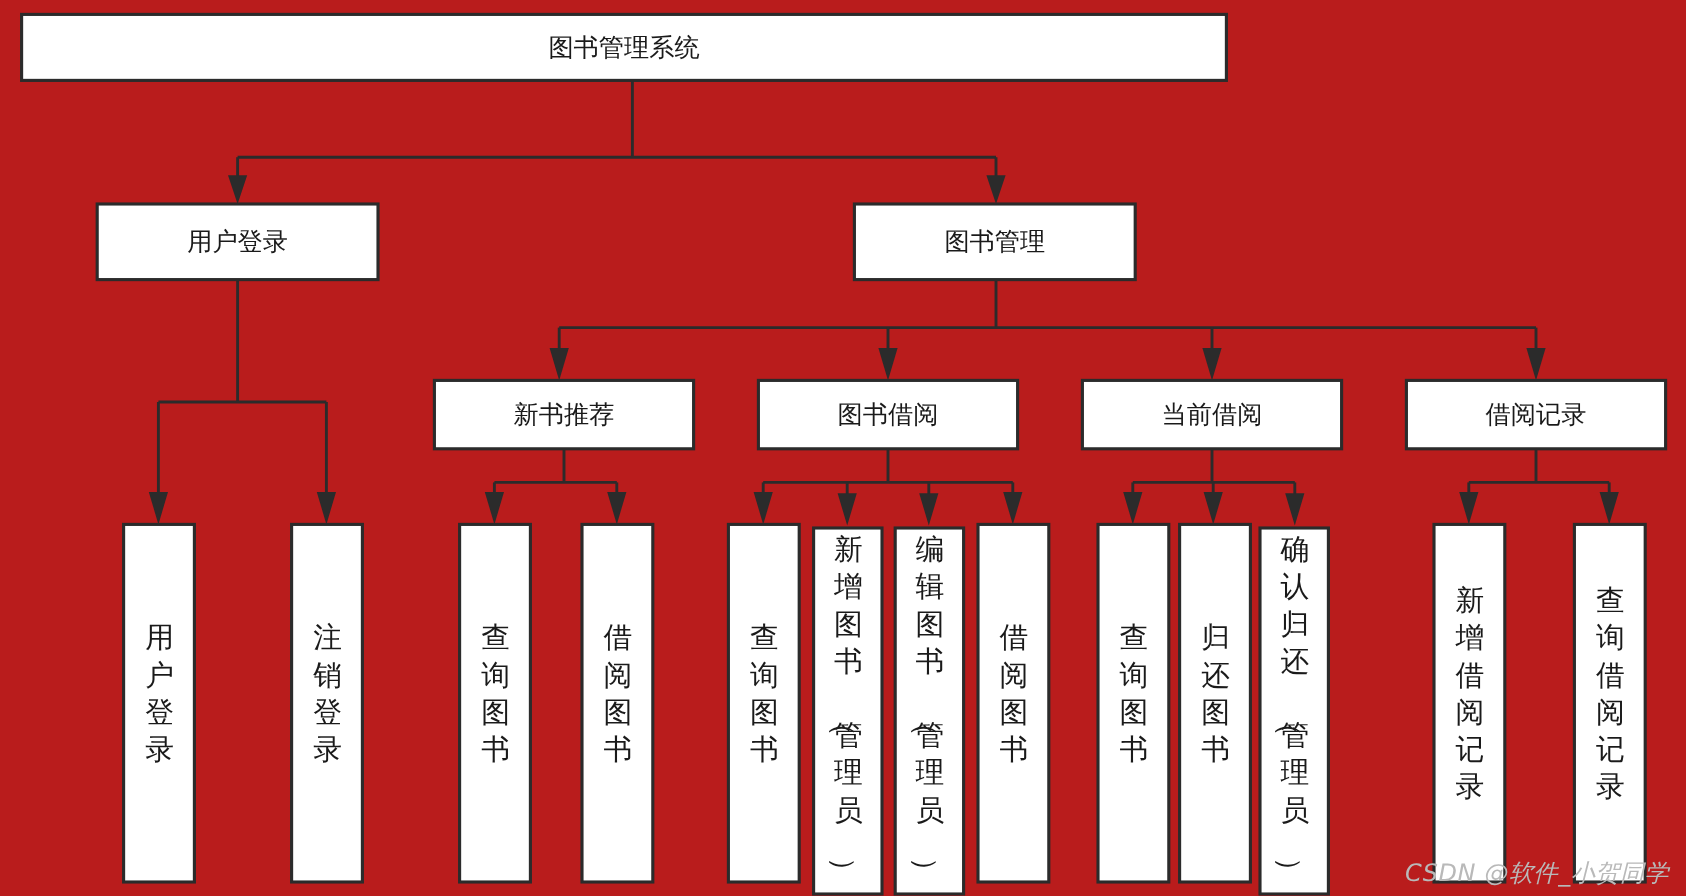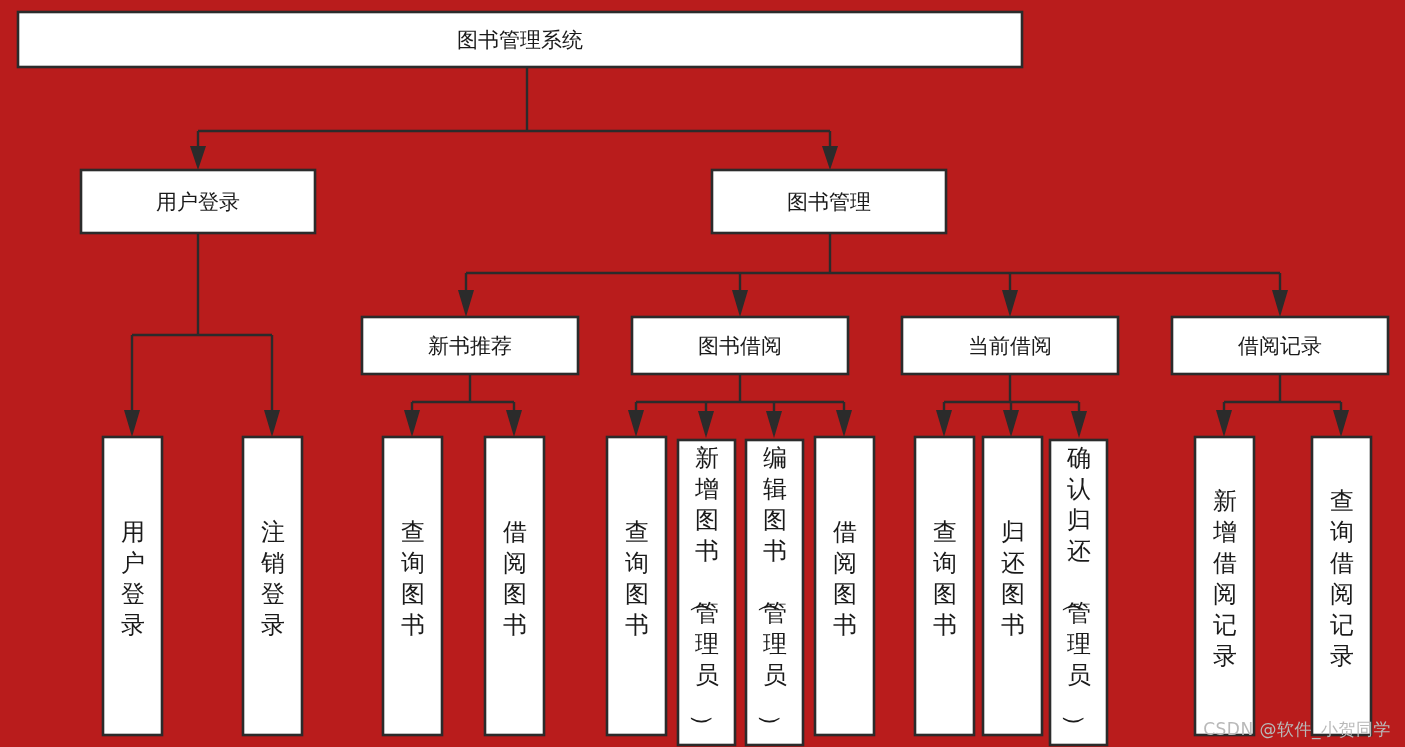--- a/index.html
+++ b/index.html
@@ -51,25 +51,26 @@
     fill: #1a1a1a;
     font-family: "DejaVu Sans", "Liberation Sans", sans-serif;
     font-size: 24px;
     text-anchor: middle;
   }
   .watermark {
     position: absolute;
     right: 14px;
     bottom: 6px;
     color: #b9b9b9;
-    font-size: 17px;
+    font-size: 20px;
     font-family: "DejaVu Sans", "Liberation Sans", sans-serif;
     letter-spacing: 0.5px;
     white-space: nowrap;
     user-select: none;
+    font-style: italic;
   }
 </style>
 </head>
 <body>
 
 <div id="stage">
 
   <svg id="diagram" viewBox="0 0 1405 747">
 
     <g>

